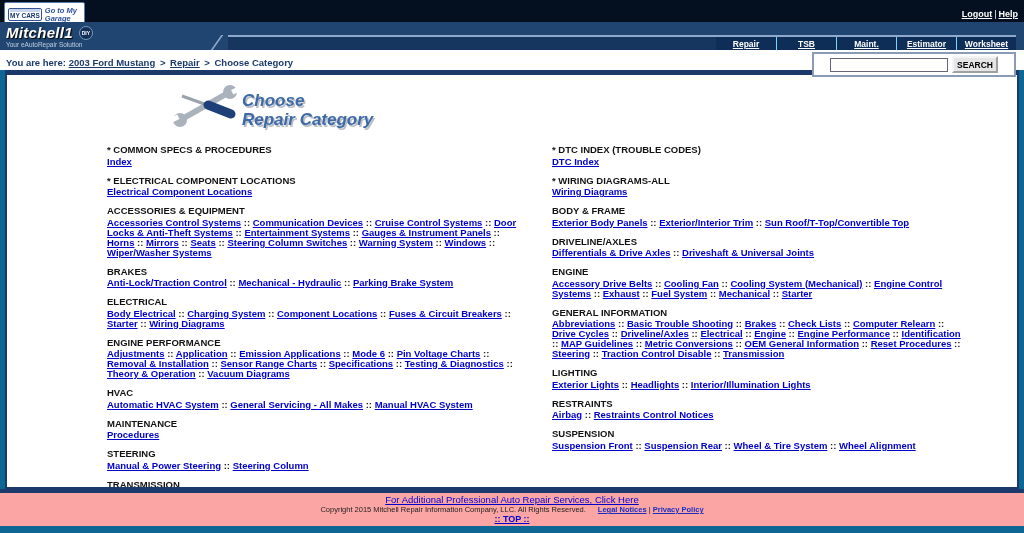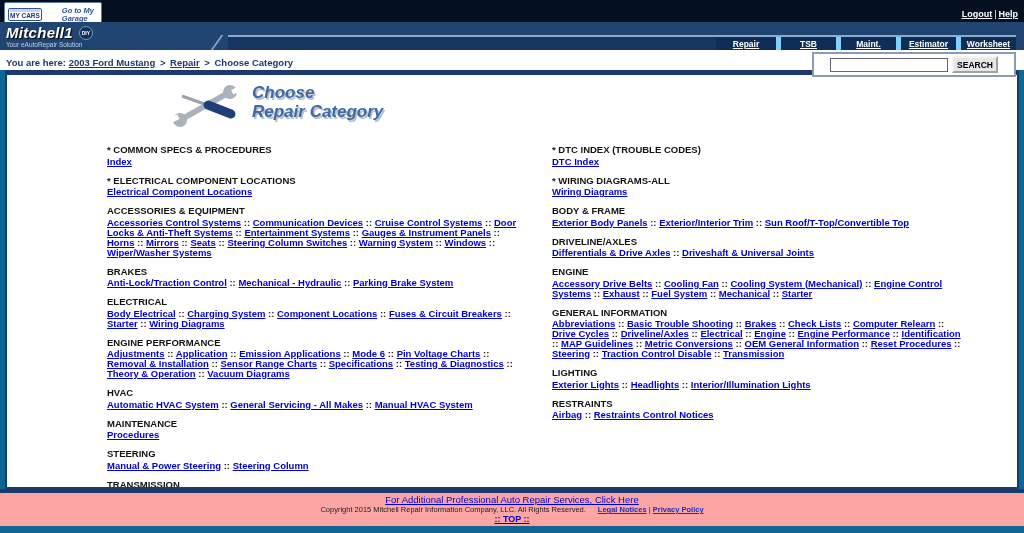--- a/index.html
+++ b/index.html
@@ -3,21 +3,21 @@
 <meta charset="utf-8">
 <style>
   * { margin:0; padding:0; box-sizing:border-box; }
   body { background:#0e6695; font-family:"Liberation Sans", sans-serif; }
   .screen { width:1024px; height:533px; position:relative; background:#0e6695; overflow:hidden; }
 
   
   .topbar { height:22px; background:#04101f; position:relative; }
   .garage-widget { position:absolute; left:4px; top:2px; height:25px; background:#fff;
     border:1px solid #5a7ab0; border-radius:2px; display:flex; align-items:center;
-    padding:0 3px; gap:20px; cursor:pointer; }
+    padding:0 3px; gap:3px; cursor:pointer; }
   .plate { border:1px solid #33539a; border-radius:2px; padding:0 1px; display:flex;
     flex-direction:column; align-items:center; background:#fff; }
   .plate-top { height:3px; width:100%; background:#c8d4ec; }
   .plate-text { font-size:6.5px; font-weight:bold; color:#1b3a6b; line-height:8px; white-space:nowrap; }
   .garage-text { font-size:7.5px; font-weight:bold; font-style:italic; color:#2a4fa0;
     width:36px; line-height:8px; }
   .topbar-right { position:absolute; right:6px; top:3px; text-align:right; }
   .top-links a { color:#fff; font-size:9px; font-weight:bold; }
   .tsep { color:#fff; font-size:9px; margin:0 2px; }
   .version { color:#9fb0c8; font-size:8px; font-style:italic; margin-top:1px; }
@@ -31,38 +31,38 @@
   .logo-badge { width:14px; height:14px; border-radius:50%; background:#123058;
     border:1px solid #7d96c0; color:#fff; font-size:5px; font-weight:bold;
     display:flex; align-items:center; justify-content:center; }
   .tagline { font-size:6.5px; color:#c3cfe2; }
   .tabstrip { position:absolute; left:228px; right:8px; bottom:0; height:15px;
     background:#16365f; border-top:2px solid #8fa9cc; display:flex; justify-content:flex-end; }
   .tab-diagonal { position:absolute; left:-12px; top:-2px; height:15px; width:2px;
     background:#8fa9cc; transform:skewX(-35deg); }
   .tab { width:60px; background:#0e2e57; color:#fff; font-size:8.5px; font-weight:bold;
     text-decoration:underline; display:flex; align-items:center; justify-content:center; }
-  .tab + .tab { border-left:5px solid #7dd3fc; }
+  .tab + .tab { border-left:1px solid #7dd3fc; }
 
   
   .crumb-strip { height:20px; background:#fff; position:relative; }
   .breadcrumb { position:absolute; left:6px; top:7px; font-size:9.5px; font-weight:bold; color:#1b3a6b; }
   .breadcrumb a { color:#1b3a6b; text-decoration:underline; }
   .crumb-sep { margin:0 2px; }
   .search-group { position:absolute; right:8px; top:2px; border:2px solid #8a9cb5;
     padding:2px 16px; display:flex; gap:4px; align-items:center; background:#fff; }
   .search-input { width:118px; height:14px; border:1px solid #667; font-size:9px; padding:0 2px; }
   .search-button { font-size:8.5px; font-weight:bold; background:#e6e6e6;
     border:2px outset #f4f4f4; color:#000; padding:0 3px; height:17px;
     font-family:"Liberation Sans", sans-serif; cursor:pointer; }
 
   
   .content { margin:0 5px; height:419px; background:#fff; border:2px solid #1b3a6b;
     border-top-width:5px; overflow:hidden; }
-  .title-row { margin:8px 0 6px 163px; display:flex; gap:10px; align-items:flex-start; }
+  .title-row { margin:8px 0 6px 163px; display:flex; align-items:flex-end; }
   .title-text div { font-size:17px; line-height:19px; font-weight:bold; font-style:italic;
     color:#3d6aa6; text-shadow:1.5px 1.5px 0 #b9bec6; }
   .columns { display:flex; margin:16px 48px 0 100px; gap:28px; }
   .col { flex:1; }
   .cat-section { margin-bottom:9px; }
   .cat-heading { font-size:9.5px; font-weight:bold; color:#111; line-height:10.5px; margin-bottom:1px; }
   .cat-links { font-size:9.5px; font-weight:bold; line-height:10px; }
   .cat-links a { color:#0000cc; text-decoration:underline; }
   .sep { color:#222; }
 
@@ -214,20 +214,24 @@
             <div class="cat-links"><a href="#">Abbreviations</a><span class="sep"> :: </span><a href="#">Basic Trouble Shooting</a><span class="sep"> :: </span><a href="#">Brakes</a><span class="sep"> :: </span><a href="#">Check Lists</a><span class="sep"> :: </span><a href="#">Computer Relearn</a><span class="sep"> :: </span><a href="#">Drive Cycles</a><span class="sep"> :: </span><a href="#">Driveline/Axles</a><span class="sep"> :: </span><a href="#">Electrical</a><span class="sep"> :: </span><a href="#">Engine</a><span class="sep"> :: </span><a href="#">Engine Performance</a><span class="sep"> :: </span><a href="#">Identification</a><span class="sep"> :: </span><a href="#">MAP Guidelines</a><span class="sep"> :: </span><a href="#">Metric Conversions</a><span class="sep"> :: </span><a href="#">OEM General Information</a><span class="sep"> :: </span><a href="#">Reset Procedures</a><span class="sep"> :: </span><a href="#">Steering</a><span class="sep"> :: </span><a href="#">Traction Control Disable</a><span class="sep"> :: </span><a href="#">Transmission</a></div>
           </div>
           <div class="cat-section">
             <div class="cat-heading">LIGHTING</div>
             <div class="cat-links"><a href="#">Exterior Lights</a><span class="sep"> :: </span><a href="#">Headlights</a><span class="sep"> :: </span><a href="#">Interior/Illumination Lights</a></div>
           </div>
           <div class="cat-section">
             <div class="cat-heading">RESTRAINTS</div>
             <div class="cat-links"><a href="#">Airbag</a><span class="sep"> :: </span><a href="#">Restraints Control Notices</a></div>
           </div>
+          <div class="cat-section">
+            <div class="cat-heading">SUSPENSION</div>
+            <div class="cat-links"><a href="#">Suspension Front</a><span class="sep"> :: </span><a href="#">Suspension Rear</a><span class="sep"> :: </span><a href="#">Wheel &amp; Tire System</a><span class="sep"> :: </span><a href="#">Wheel Alignment</a></div>
+          </div>
         </div>
     </div>
   </div>
 
   <div class="footer-divider"></div>
   <div class="footer">
     <a class="promo" href="#">For Additional Professional Auto Repair Services, Click Here</a>
     <div class="copy-line">
       <span>Copyright 2015 Mitchell Repair Information Company, LLC.  All Rights Reserved.</span><span class="copy-spacer"></span><a href="#">Legal Notices</a>
       <span>|</span>

